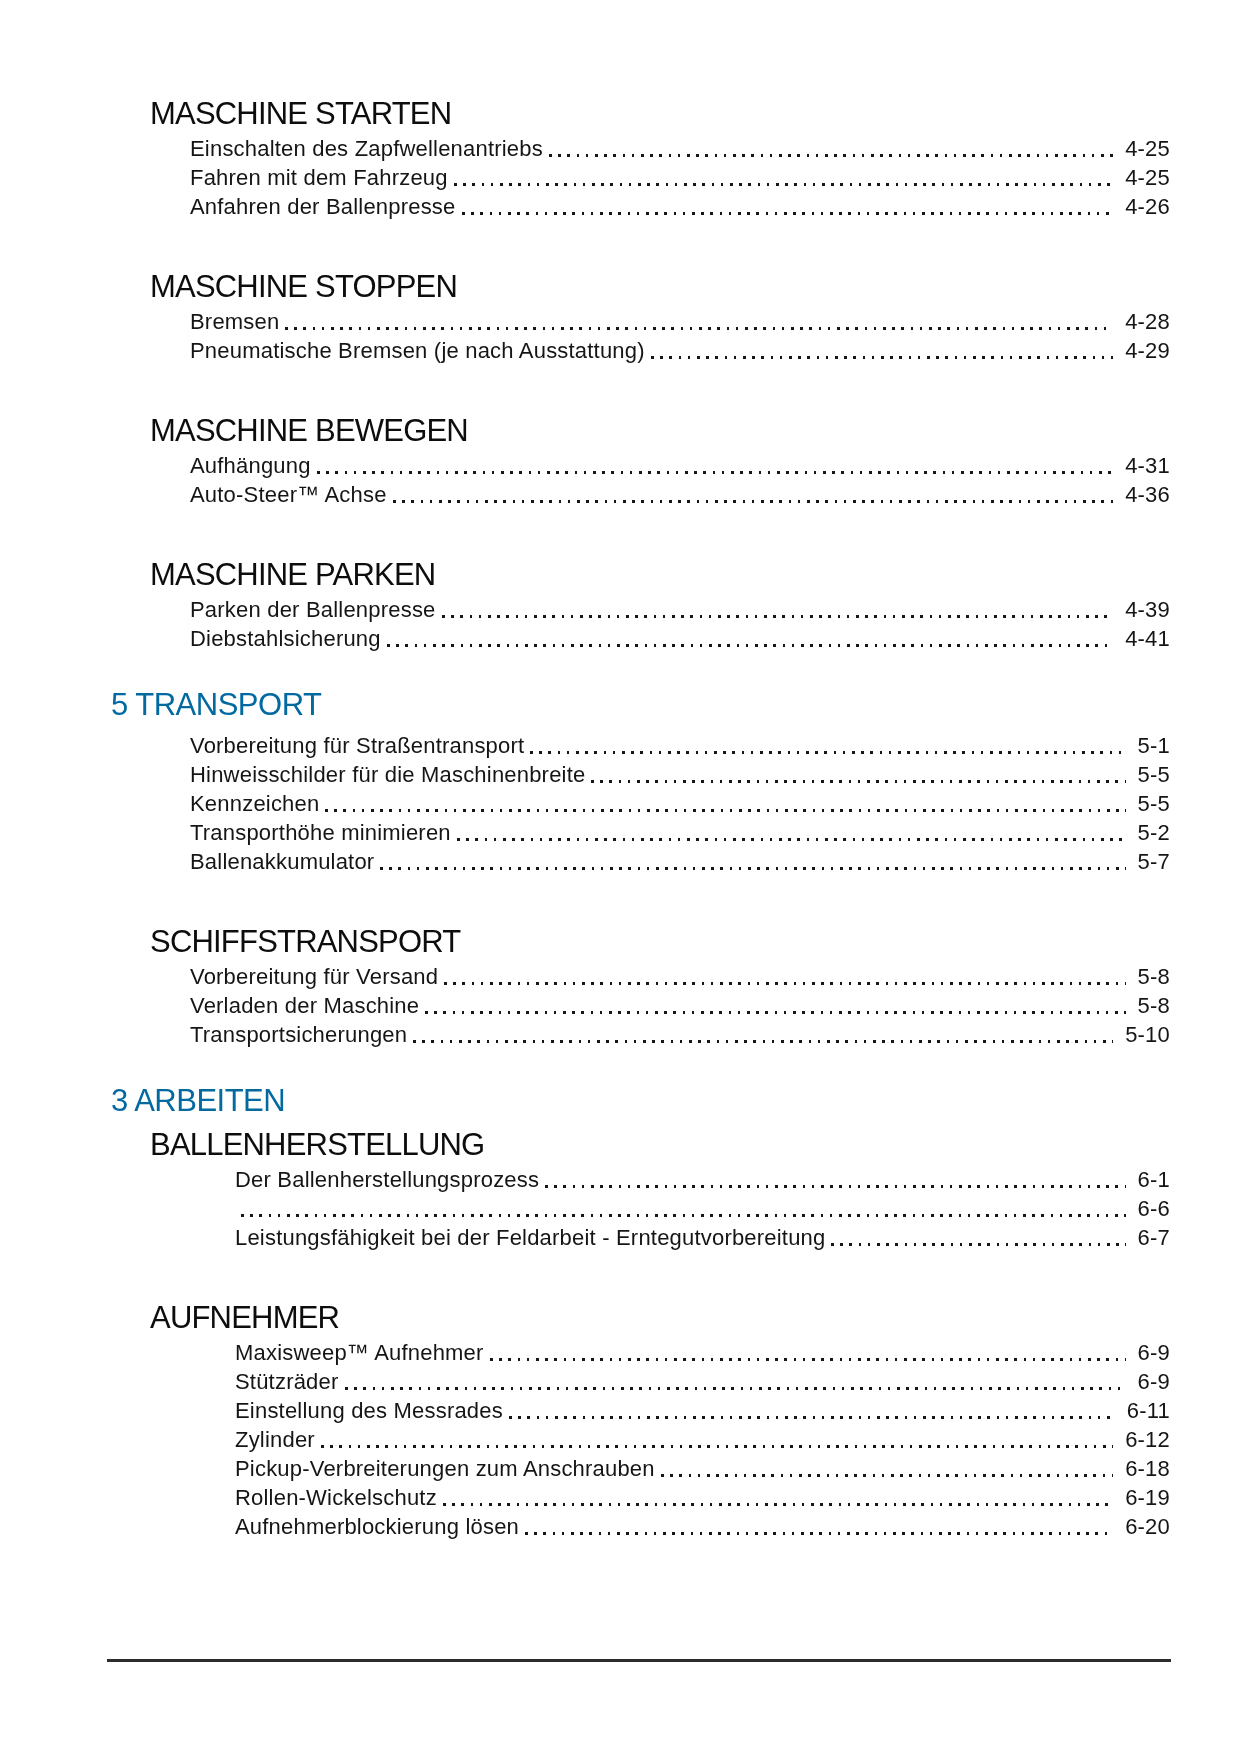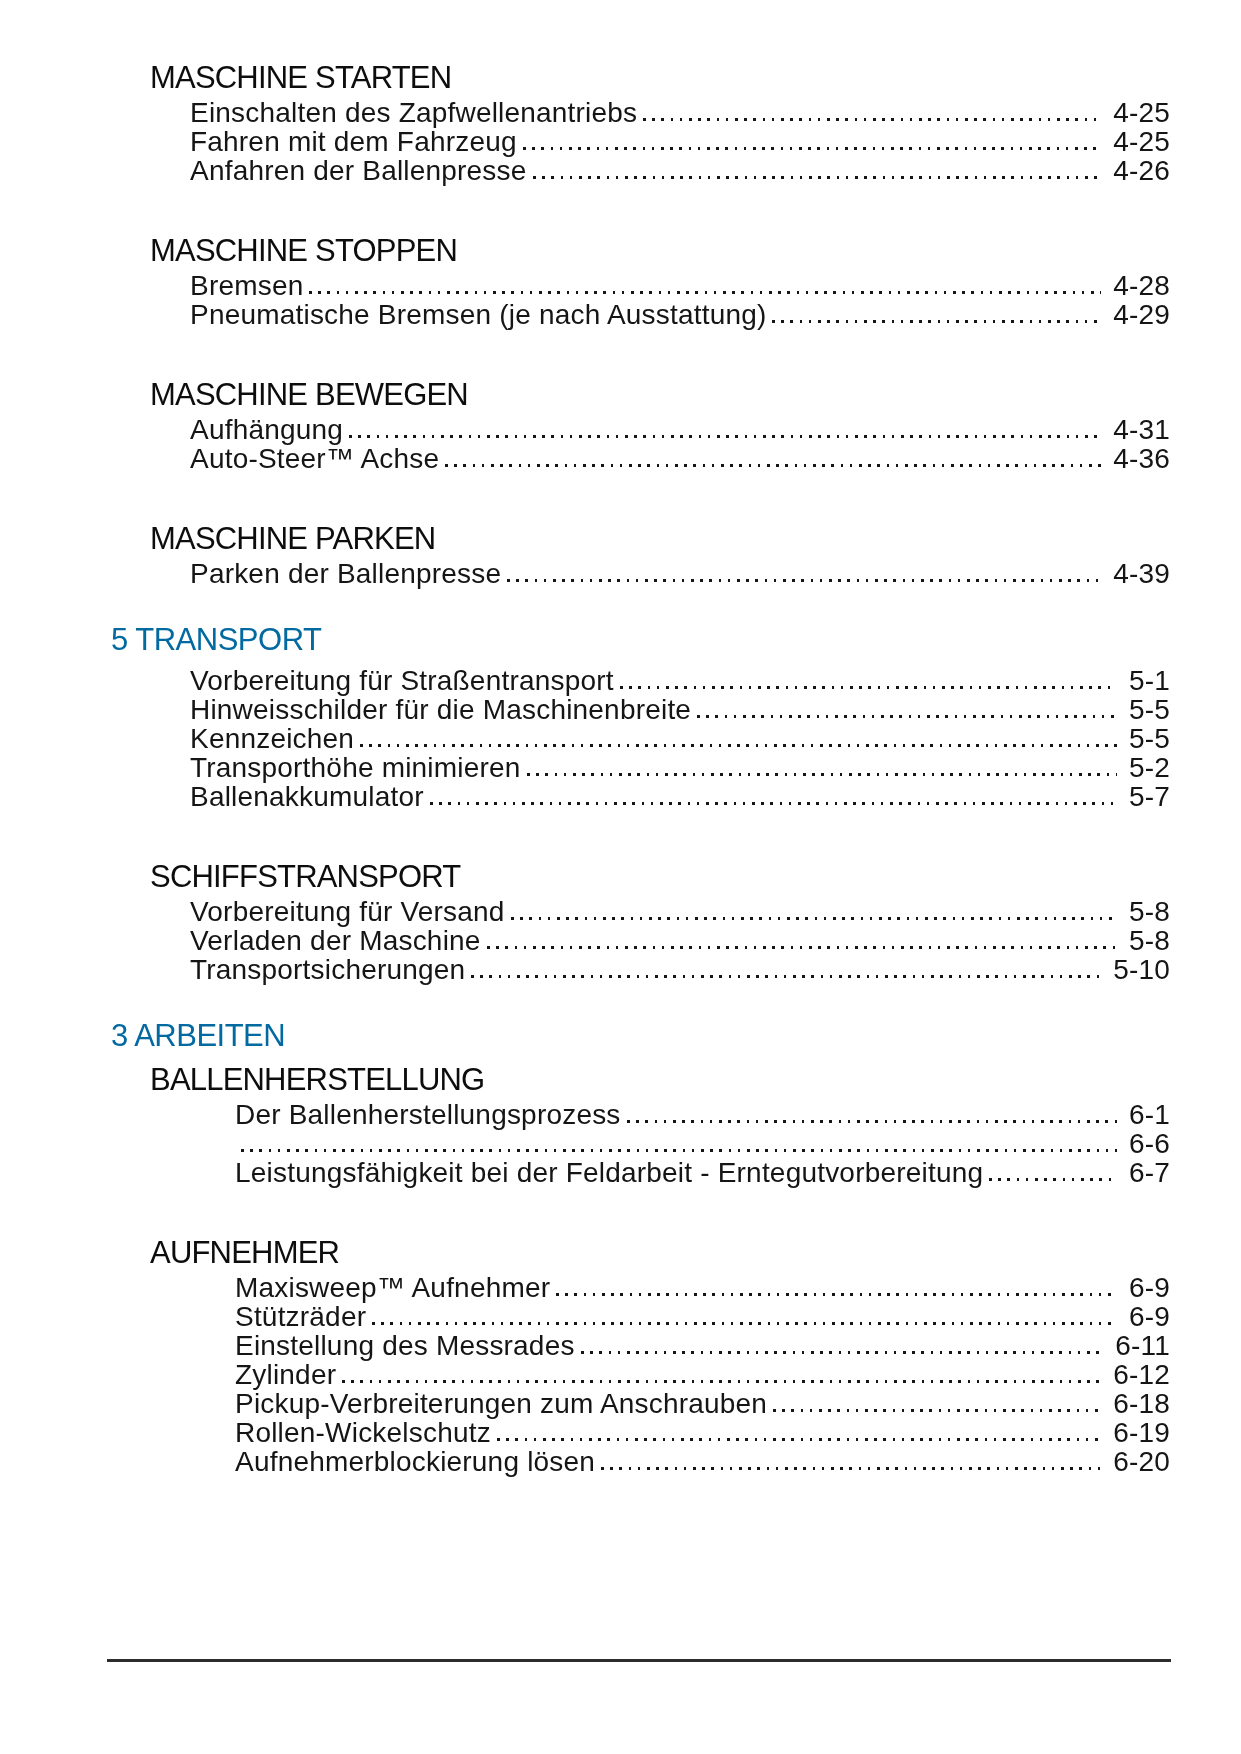--- a/index.html
+++ b/index.html
@@ -8,21 +8,21 @@
     background: #ffffff;
     font-family: "Liberation Sans", sans-serif;
     color: #111111;
   }
   .page {
     position: relative;
     width: 1241px; height: 1754px;
     background: #ffffff;
     overflow: hidden;
   }
-  .toc { padding-top: 60px; }
+  .toc { padding-top: 96px; }
 
   .chapter-title {
     margin: 34px 0 8px 111px;
     font-size: 31px; line-height: 36px;
     font-weight: 400; letter-spacing: -0.5px;
     color: #0369a1;
     white-space: nowrap;
   }
   .section { margin-top: 48px; }
   .toc > .section:first-child { margin-top: 0; }
@@ -33,21 +33,21 @@
     font-size: 31px; line-height: 36px;
     font-weight: 400; letter-spacing: -0.8px;
     color: #0d0d0d;
     white-space: nowrap;
   }
   .entries { margin-top: 2px; }
 
   .entry {
     display: flex; align-items: flex-start;
     margin-left: 190px; margin-right: 71px;
-    font-size: 28px; line-height: 29px;
+    font-size: 22px; line-height: 29px;
     letter-spacing: 0.2px;
     color: #151515;
   }
   .section.deep .entry { margin-left: 235px; }
 
   .entry-label { white-space: nowrap; flex: 0 0 auto; }
   .leader { flex: 1 1 auto; position: relative; min-width: 24px; align-self: stretch; }
   .leader::after {
     content: "";
     position: absolute;
@@ -127,20 +127,25 @@
 
   <div class="section">
     <div class="section-title">MASCHINE PARKEN</div>
     <div class="entries">
   <div class="entry">
     <span class="entry-label">Parken der Ballenpresse</span>
     <span class="leader"></span>
     <span class="entry-page">4-39</span>
   </div>
 
+  <div class="entry">
+    <span class="entry-label">Diebstahlsicherung</span>
+    <span class="leader"></span>
+    <span class="entry-page">4-41</span>
+  </div>
 </div>
   </div>
 
   <div class="chapter-title">5 TRANSPORT</div>
 
   <div class="section">
     <div class="entries">
   <div class="entry">
     <span class="entry-label">Vorbereitung für Straßentransport</span>
     <span class="leader"></span>

